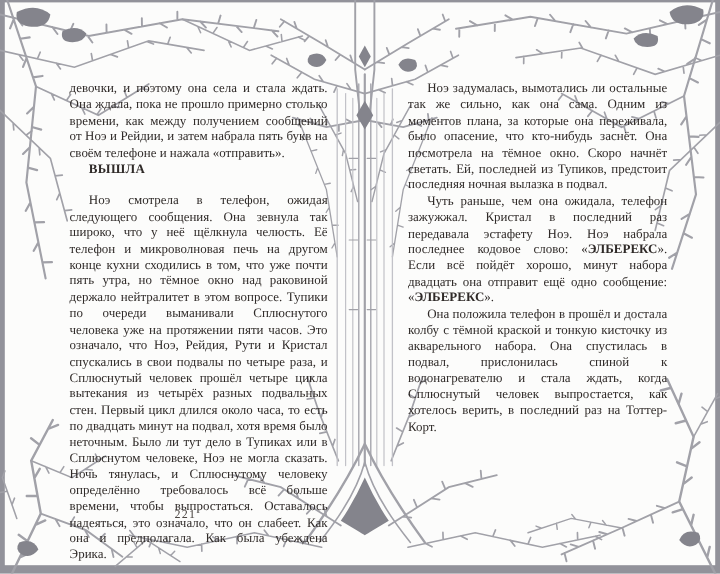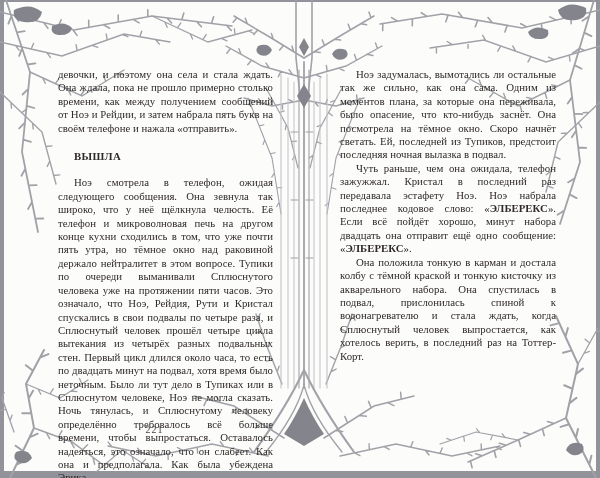--- a/index.html
+++ b/index.html
@@ -7,21 +7,21 @@
        font-family:"Liberation Serif","DejaVu Serif",serif;}
   .stage{position:relative;width:600px;height:478px;background:#92929a;}
   .page-surface{position:absolute;left:4px;right:4px;top:2px;bottom:7px;background:#fcfcfb;}
   svg.decor{position:absolute;left:0;top:0;width:600px;height:478px;pointer-events:none;}
   .col{position:absolute;top:68px;color:#2f2a28;font-size:10.8px;line-height:13.4px;
        text-align:justify;hyphens:auto;}
   .col-left{left:58px;width:215px;}
   .col-right{left:340px;width:216px;}
   .para{margin:0;text-indent:0;}
   .para.indent{text-indent:16px;}
-  .para.heading{font-weight:bold;text-indent:16px;margin:15px 0 13px 0;letter-spacing:.3px;}
+  .para.heading{font-weight:bold;text-indent:16px;margin:0 0 13px 0;letter-spacing:.3px;}
   .b{font-weight:bold;}
   .pagenum{position:absolute;left:47px;width:215px;top:424px;text-align:center;
            font-size:10px;color:#4a4441;letter-spacing:1px;}
 </style>
 </head>
 <body>
 
 <div class="stage">
   <div class="page-surface"></div>
   <svg class="decor" id="decor" viewBox="0 0 600 478">
@@ -93,16 +93,16 @@
       <path d="M582 444 q-12 -4 -16 6 q6 8 14 4 q6 -4 2 -10 z" fill="#84848c" stroke-linecap="round"></path>
     </svg>
   <div class="col col-left">
       <p class="para"><span>девочки, и поэтому она села и стала ждать. Она ждала, пока не прошло примерно столько времени, как между получением сообщений от Ноэ и Рейдии, и затем набрала пять букв на своём телефоне и нажала «отправить».</span></p>
       <p class="para indent heading"><span class="b">ВЫШЛА</span></p>
       <p class="para indent"><span>Ноэ смотрела в телефон, ожидая следующего сообщения. Она зевнула так широко, что у неё щёлкнула челюсть. Её телефон и микроволновая печь на другом конце кухни сходились в том, что уже почти пять утра, но тёмное окно над раковиной держало нейтралитет в этом вопросе. Тупики по очереди выманивали Сплюснутого человека уже на протяжении пяти часов. Это означало, что Ноэ, Рейдия, Рути и Кристал спускались в свои подвалы по четыре раза, и Сплюснутый человек прошёл четыре цикла вытекания из четырёх разных подвальных стен. Первый цикл длился около часа, то есть по двадцать минут на подвал, хотя время было неточным. Было ли тут дело в Тупиках или в Сплюснутом человеке, Ноэ не могла сказать. Ночь тянулась, и Сплюснутому человеку определённо требовалось всё больше времени, чтобы выпростаться. Оставалось надеяться, это означало, что он слабеет. Как она и предполагала. Как была убеждена Эрика.</span></p>
     </div>
   <div class="col col-right">
       <p class="para indent"><span>Ноэ задумалась, вымотались ли остальные так же сильно, как она сама. Одним из моментов плана, за которые она переживала, было опасение, что кто-нибудь заснёт. Она посмотрела на тёмное окно. Скоро начнёт светать. Ей, последней из Тупиков, предстоит последняя ночная вылазка в подвал.</span></p>
       <p class="para indent"><span>Чуть раньше, чем она ожидала, телефон зажужжал. Кристал в последний раз передавала эстафету Ноэ. Ноэ набрала последнее кодовое слово: «</span><span class="b">ЭЛБЕРЕКС</span><span>». Если всё пойдёт хорошо, минут набора двадцать она отправит ещё одно сообщение: «</span><span class="b">ЭЛБЕРЕКС</span><span>».</span></p>
-      <p class="para indent"><span>Она положила тонкую в карман и достала колбу с тёмной краской и тонкую кисточку из акварельного набора. Она спустилась в подвал, прислонилась спиной к водонагревателю и стала ждать, когда Сплюснутый человек выпростается, как хотелось верить, в последний раз на Тоттер-Корт.</span></p>
+      <p class="para indent"><span>Она положила телефон в прошёл и достала колбу с тёмной краской и тонкую кисточку из акварельного набора. Она спустилась в подвал, прислонилась спиной к водонагревателю и стала ждать, когда Сплюснутый человек выпростается, как хотелось верить, в последний раз на Тоттер-Корт.</span></p>
     </div>
   <div class="pagenum">221</div>
 </div>
 
 </body></html>

